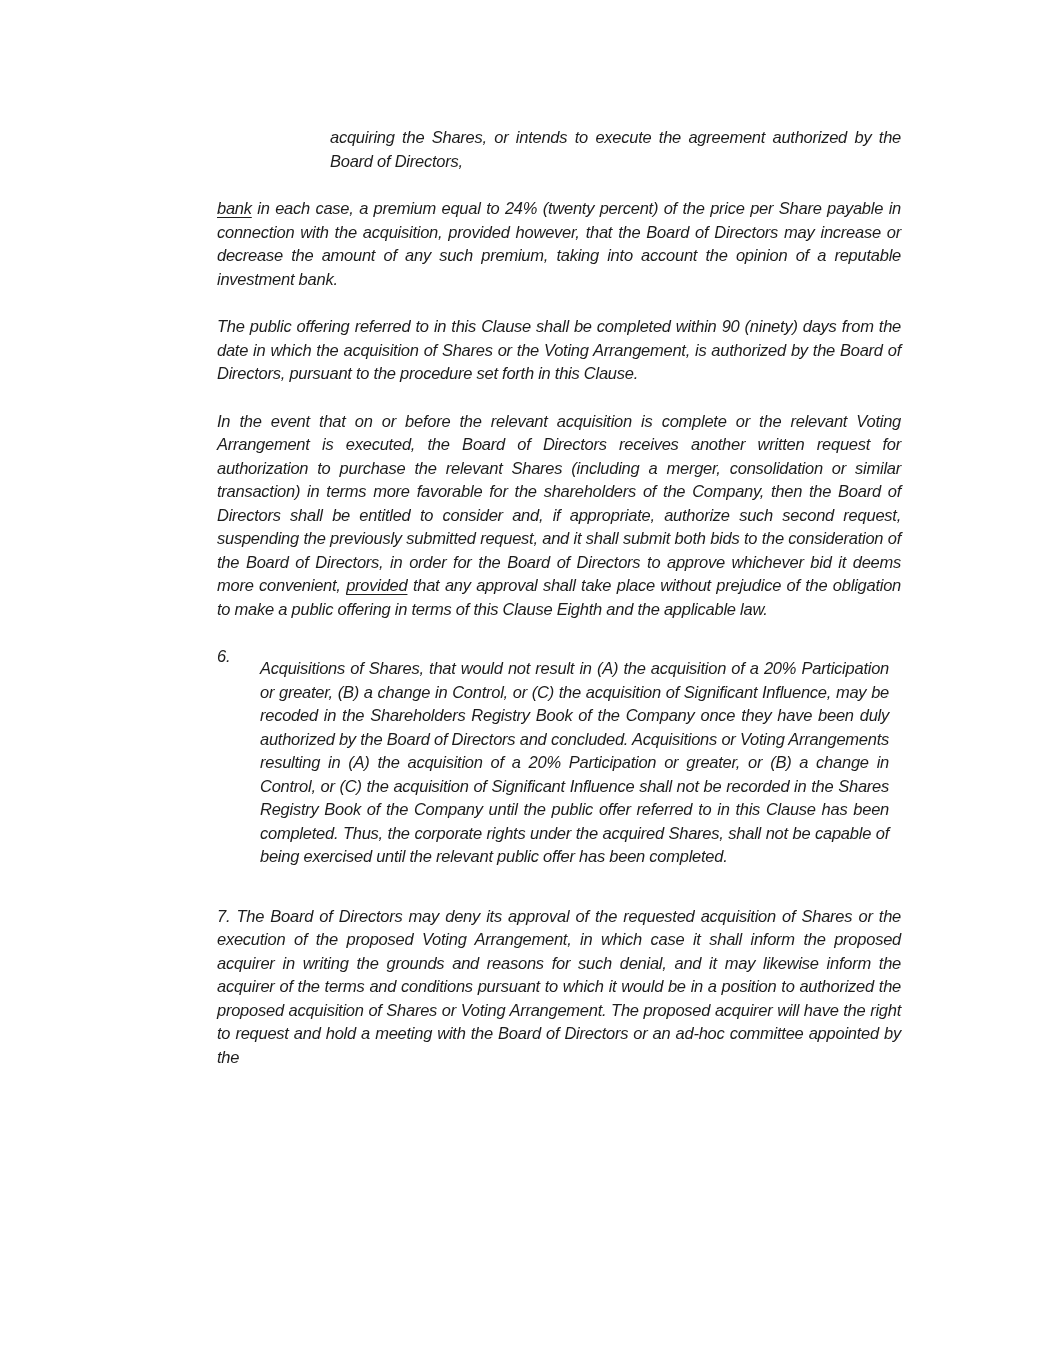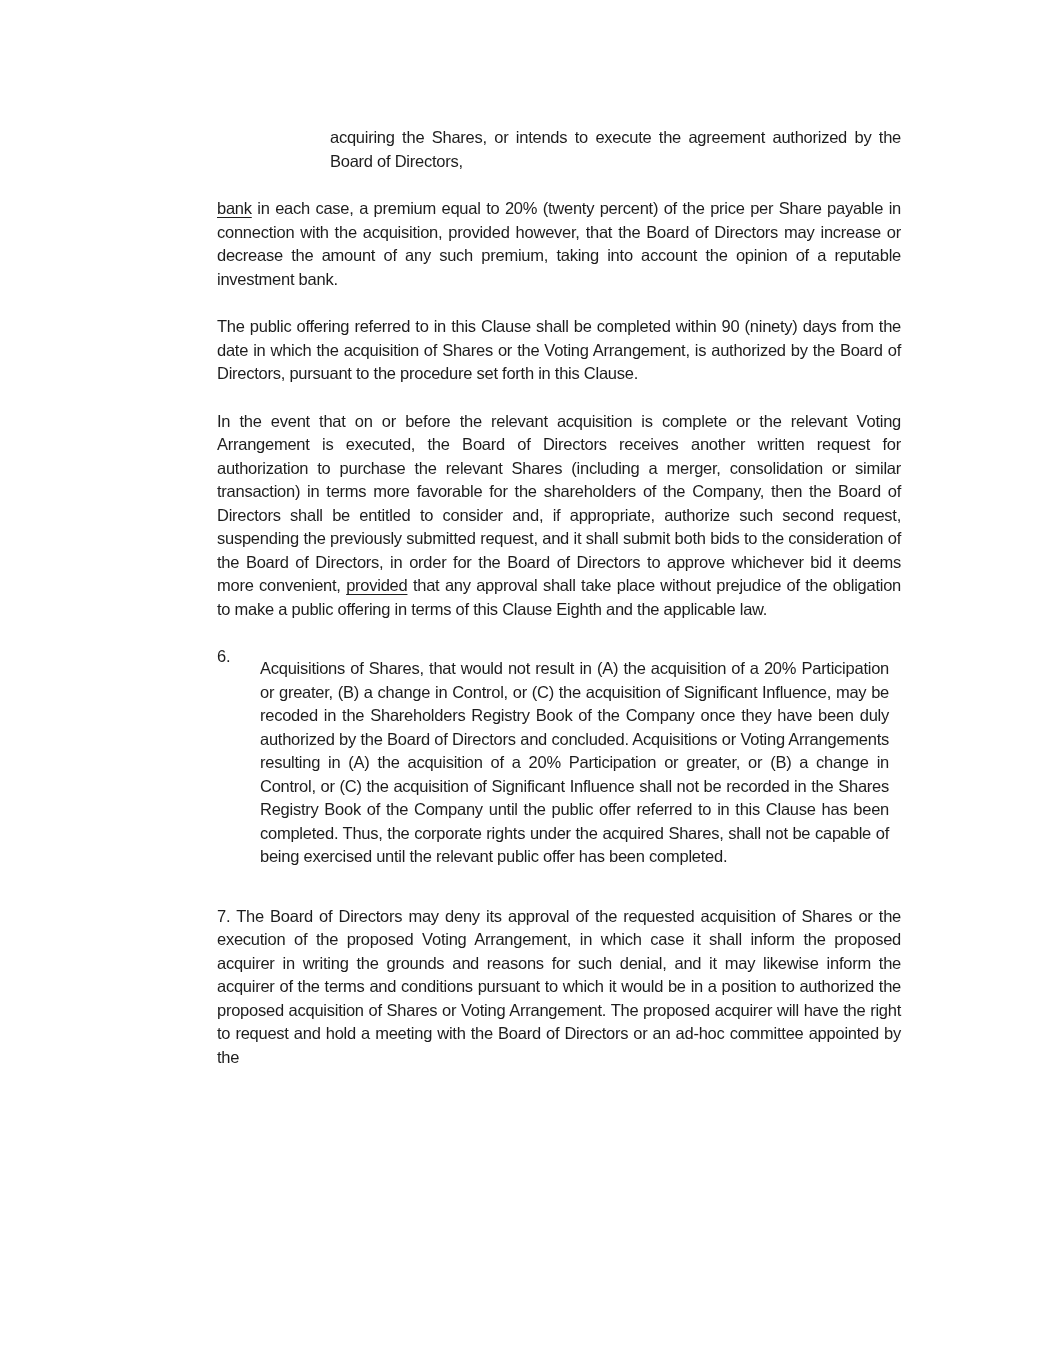--- a/index.html
+++ b/index.html
@@ -11,20 +11,21 @@
     position: relative;
     width: 1055px;
     height: 1086px;
     background: #ffffff;
     color: #1d1d1d;
     font-family: "Liberation Sans", sans-serif;
     font-size: 16.5px;
     line-height: 23.5px;
     letter-spacing: -0.25px;
     overflow: hidden;
+    font-style: italic;
   }
   .content {
     position: absolute;
     left: 217px;
     top: 126px;
     width: 684px;
     text-align: justify;
   }
   .content p {
     margin: 0 0 24px 0;
@@ -61,21 +62,21 @@
   }
 </style>
 </head>
 <body>
 
 <div class="page">
   <div class="content">
 
     <p class="indented">acquiring the Shares, or intends to execute the agreement authorized by the Board of Directors,</p>
 
-    <p><span class="u">bank</span><span> in each case, a premium equal to 20% (twenty percent) of the price per Share payable in connection with the acquisition, provided however, that the Board of Directors may increase or decrease the amount of any such premium, taking into account the opinion of a reputable investment bank.</span></p>
+    <p><span class="u">bank</span><span> in each case, a premium equal to 24% (twenty percent) of the price per Share payable in connection with the acquisition, provided however, that the Board of Directors may increase or decrease the amount of any such premium, taking into account the opinion of a reputable investment bank.</span></p>
 
     <p>The public offering referred to in this Clause shall be completed within 90 (ninety) days from the date in which the acquisition of Shares or the Voting Arrangement, is authorized by the Board of Directors, pursuant to the procedure set forth in this Clause.</p>
 
 
     <p><span>In the event that on or before the relevant acquisition is complete or the relevant Voting Arrangement is executed, the Board of Directors receives another written request for authorization to purchase the relevant Shares (including a merger, consolidation or similar transaction) in terms more favorable for the shareholders of the Company, then the Board of Directors shall be entitled to consider and, if appropriate, authorize such second request, suspending the previously submitted request, and it shall submit both bids to the consideration of the Board of Directors, in order for the Board of Directors to approve whichever bid it deems more convenient, </span><span class="u">provided</span><span> that any approval shall take place without prejudice of the obligation to make a public offering in terms of this Clause Eighth and the applicable law.</span></p>
 
     <div class="list-item">
       <span class="num">6.</span>
       <p class="item-text">Acquisitions of Shares, that would not result in (A) the acquisition of a 20% Participation or greater, (B) a change in Control, or (C) the acquisition of Significant Influence, may be recoded in the Shareholders Registry Book of the Company once they have been duly authorized by the Board of Directors and concluded. Acquisitions or Voting Arrangements resulting in (A) the acquisition of a 20% Participation or greater, or (B) a change in Control, or (C) the acquisition of Significant Influence shall not be recorded in the Shares Registry Book of the Company until the public offer referred to in this Clause has been completed. Thus, the corporate rights under the acquired Shares, shall not be capable of being exercised until the relevant public offer has been completed.</p>
     </div>

